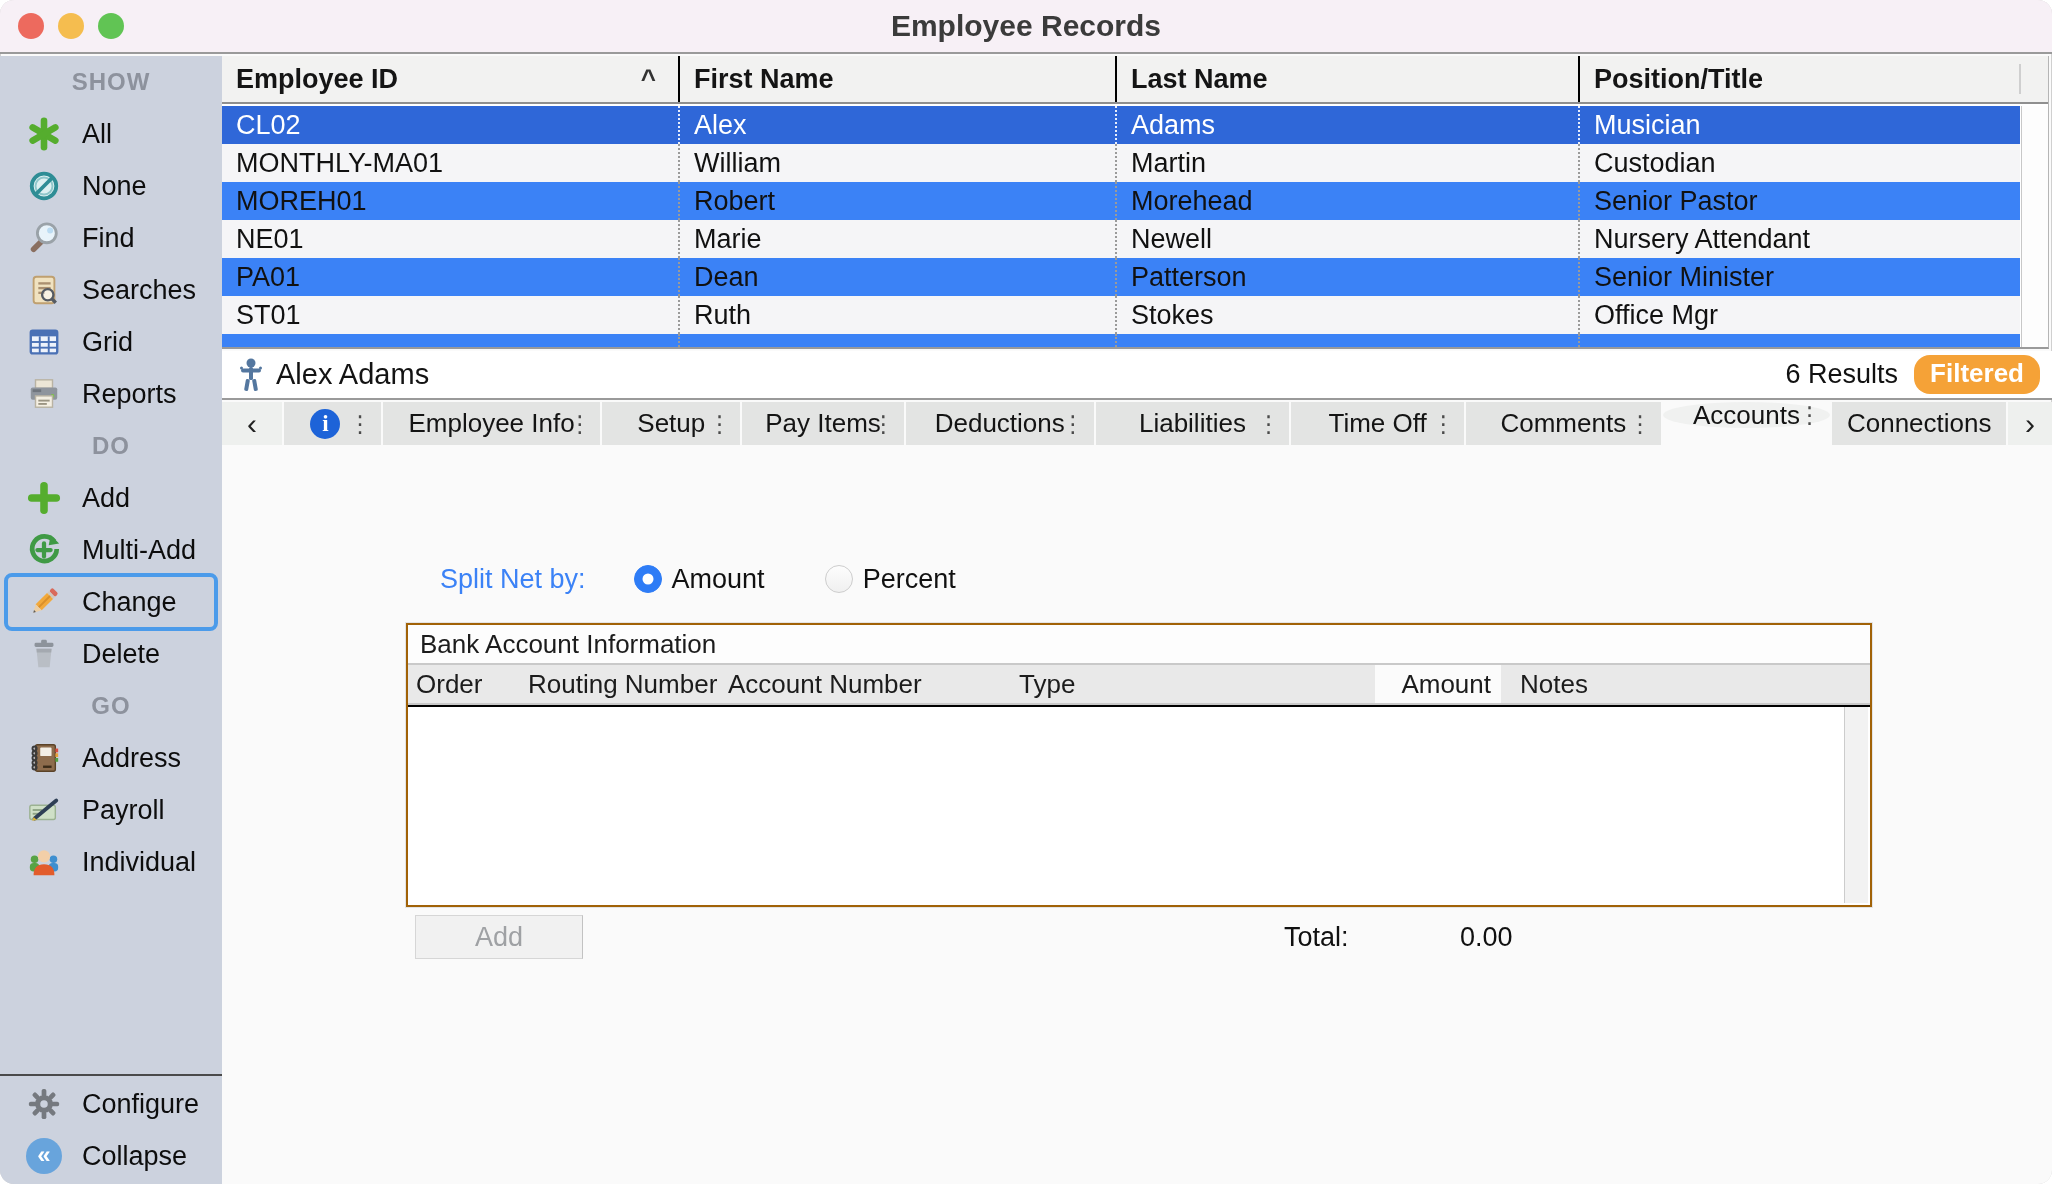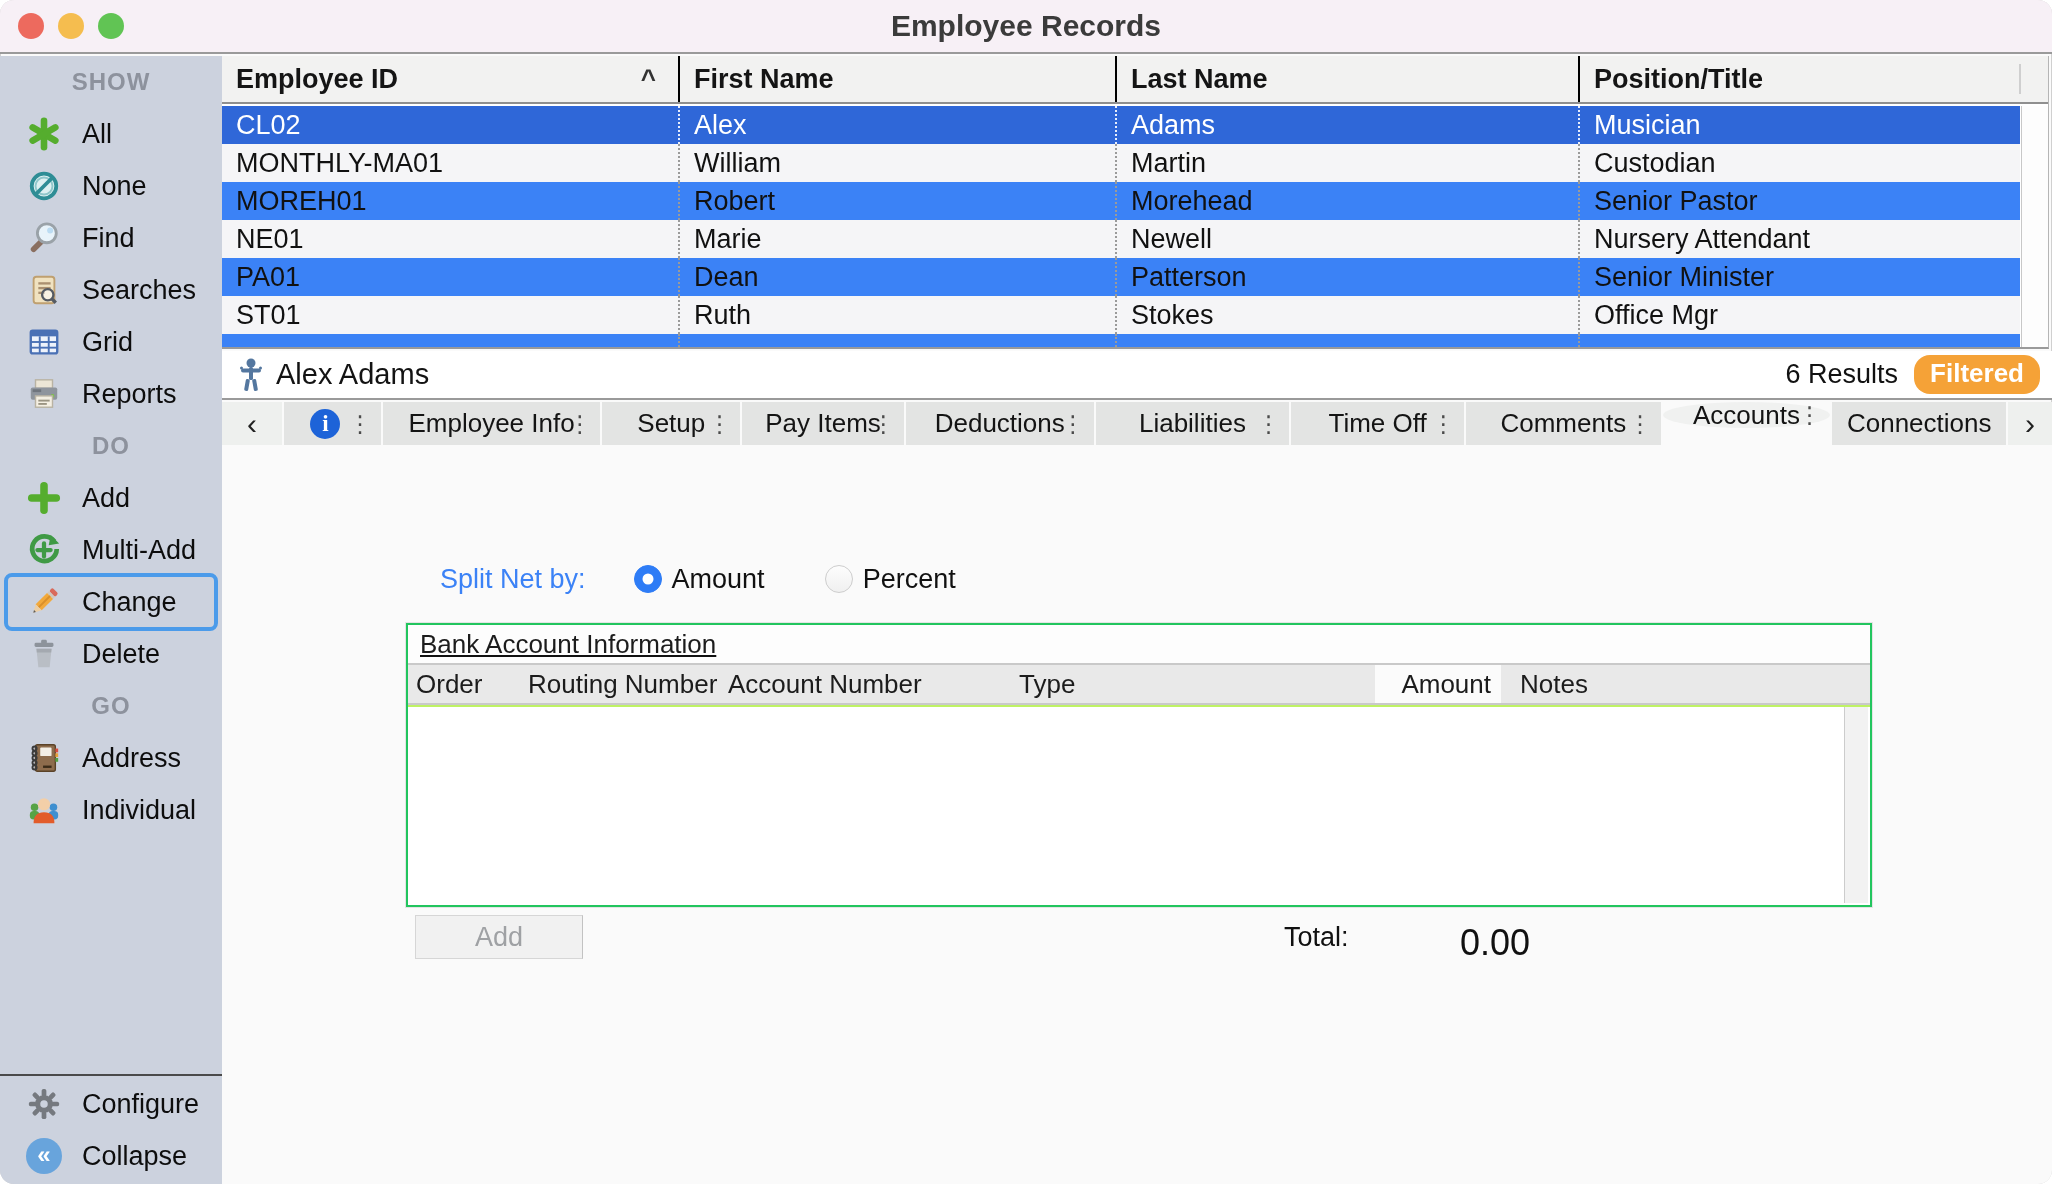--- a/index.html
+++ b/index.html
@@ -64,31 +64,31 @@
   
   .content { position:absolute; left:0; right:0; top:389px; bottom:0; background:#fafafa; }
   .split-row { position:absolute; left:197px; top:114px; height:40px; display:flex; align-items:center; }
   .split-label { font-size:27px; color:#3b82f6; margin-right:48px;margin-left:21px; }
   .radio-opt { display:flex; align-items:center; margin-right:60px; }
   .radio { width:28px; height:28px; border-radius:50%; background:linear-gradient(#fdfdfd,#f0f0f0); border:1px solid #cdcdcd; position:relative; flex:none; }
   .radio.on { background:#2e7cf6; border-color:#2e7cf6; }
   .radio.on::after { content:""; position:absolute; left:50%; top:50%; width:11px; height:11px; border-radius:50%; background:#fff; transform:translate(-50%,-50%); }
   .rlabel { font-size:27px; margin-left:10px; }
 
-  .panel { position:absolute; left:184px; top:178px; width:1466px; height:284px; border:2px solid #22c55e; background:#bef264; box-shadow:0 0 0 1px #e4e4e4;text-decoration:underline; }
+  .panel { position:absolute; left:184px; top:178px; width:1466px; height:284px; border:2px solid #a16207; background:#000000; box-shadow:0 0 0 1px #e4e4e4; }
   .panel-title { height:40px; background:#fdfdfd; border-bottom:2px solid #c9c9c9; display:flex; align-items:center; padding-left:12px; font-size:26px; color:#1c1c1c; }
   .panel-header { height:40px; background:#e9e9e9; border-bottom:2px solid #c9c9c9; position:relative; }
   .ph-cell { position:absolute; top:0; height:100%; display:flex; align-items:center; font-size:26px; color:#1c1c1c; }
   .amount-cell { left:967px; width:126px; background:#fbfbfb; justify-content:flex-end; padding-right:10px; }
   .panel-body { position:absolute; left:0; right:0; top:82px; bottom:0; background:#fff; }
   .panel-scroll { position:absolute; right:2px; top:0; bottom:2px; width:24px; background:#f2f2f2; border-left:1px solid #cccccc; }
 
   .add-btn { position:absolute; left:193px; top:470px; width:168px; height:44px; background:#f1f1f1; border:1px solid #d6d6d6; border-right-color:#c2c2c2; font-size:27px; color:#9fa1a4; font-family:inherit; }
   .total-label { position:absolute; left:1062px; top:477px; font-size:27px; color:#101010; }
-  .total-value { position:absolute; left:1238px; top:477px; font-size:36px; color:#101010; }
+  .total-value { position:absolute; left:1238px; top:477px; font-size:27px; color:#101010; }
 </style>
 </head>
 <body>
 
 <div class="window">
 
   <div class="titlebar">
     <div class="traffic">
       <span class="light red"></span>
       <span class="light yellow"></span>
@@ -240,20 +240,32 @@
               <circle cx="8" cy="23" r="2.2"></circle>
               <circle cx="8" cy="28" r="2.2"></circle>
             </g>
             <rect x="30" y="8" width="3" height="4" fill="#d94f3f"></rect>
             <rect x="30" y="13" width="3" height="4" fill="#e8a13a"></rect>
             <rect x="30" y="18" width="3" height="4" fill="#57a345"></rect>
             <rect x="17" y="26" width="9" height="2.5" fill="#3a2c18"></rect>
           </svg>
         </span>
       <span>Address</span>
+    </div>
+    <div class="side-item">
+      <span class="ic">
+          <svg viewBox="0 0 36 36">
+            <rect x="3" y="13" width="27" height="15" rx="2" fill="#cfe0c7" stroke="#9bb292" stroke-width="1.5"></rect>
+            <line x1="6" y1="18" x2="16" y2="18" stroke="#8fa486" stroke-width="2"></line>
+            <line x1="6" y1="22" x2="13" y2="22" stroke="#8fa486" stroke-width="2"></line>
+            <line x1="8" y1="27" x2="31" y2="8" stroke="#2e3f55" stroke-width="4" stroke-linecap="round"></line>
+            <polygon points="5.5,29.5 10.5,28.5 7,25.5" fill="#d8b23a"></polygon>
+          </svg>
+        </span>
+      <span>Payroll</span>
     </div>
     <div class="side-item">
       <span class="ic">
           <svg viewBox="0 0 36 36">
             <circle cx="8" cy="15" r="4" fill="#57a345"></circle>
             <rect x="3" y="19" width="10" height="9" rx="4" fill="#57a345"></rect>
             <circle cx="28" cy="15" r="4" fill="#3e8fd0"></circle>
             <rect x="23" y="19" width="10" height="9" rx="4" fill="#3e8fd0"></rect>
             <circle cx="18" cy="12" r="6.5" fill="#f3cfa8"></circle>
             <path d="M 7 32 Q 7 20.5 18 20.5 Q 29 20.5 29 32 Z" fill="#e25c2b"></path>

